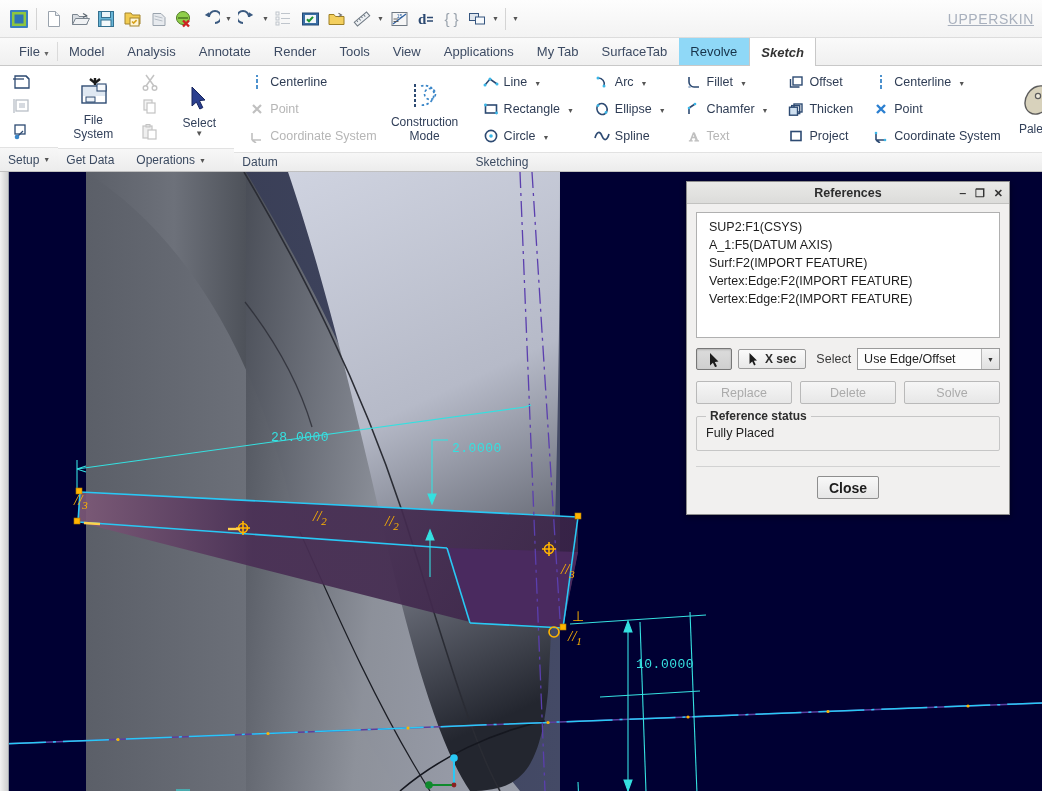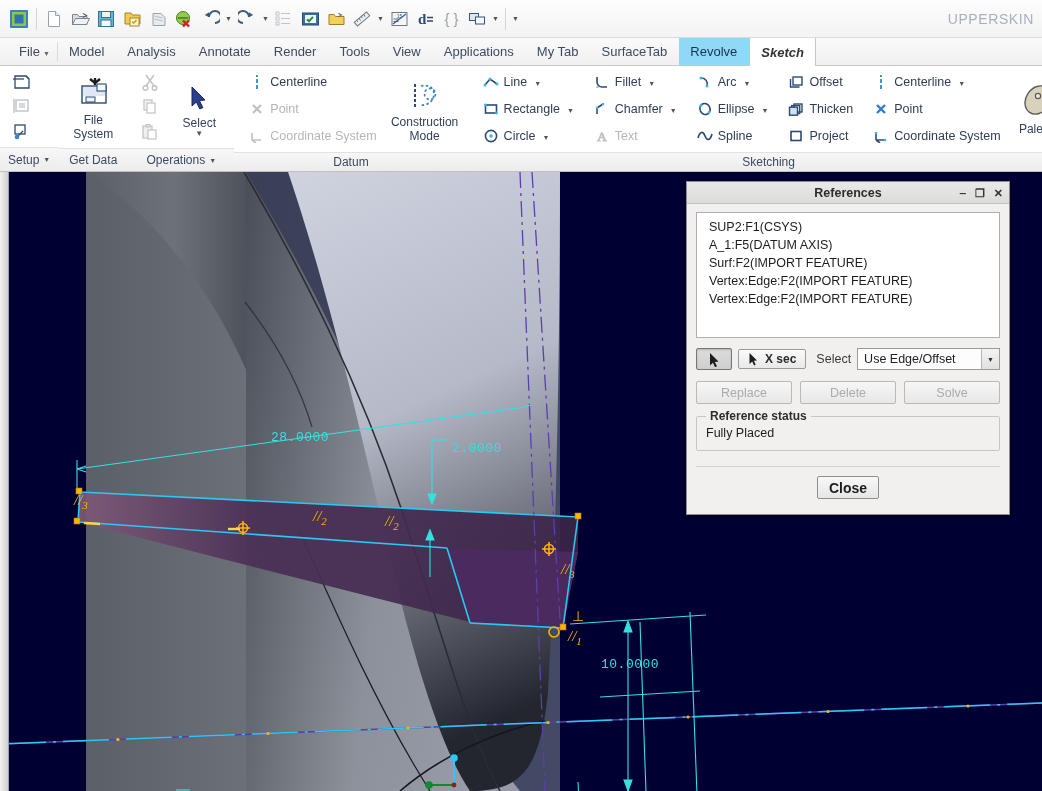--- a/index.html
+++ b/index.html
@@ -27,20 +27,21 @@
   .qat-sep { width:1px; height:22px; background:#d4d4d4; margin:0 4px; }
   .qat-caret {
     width:11px; height:26px; display:flex; align-items:center; justify-content:center;
     font-size:7px; color:#555;
   }
   .qat-caret::after { content:"▼"; }
   .app-title {
     position:absolute; right:8px; top:11px;
     font-size:14px; color:#a8b0bd; letter-spacing:0.6px; font-weight:400;
     white-space:nowrap;
+    text-decoration:underline;
   }
 
   
   .tabbar {
     position:absolute; left:0; top:38px; width:1042px; height:28px;
     background: linear-gradient(#fafafa,#f0f0f0);
     border-bottom:1px solid #c8c8c8;
     display:flex; align-items:stretch; padding-left:8px;
   }
   .tab {
@@ -60,21 +61,21 @@
   
   .ribbon {
     position:absolute; left:0; top:66px; width:1042px; height:106px;
     background:#ffffff; border-bottom:1px solid #c0c0c0;
     display:flex; align-items:stretch;
   }
   .rgroup { display:flex; flex-direction:column; position:relative; }
   .rgroup-body { flex:1; display:flex; align-items:center; padding:2px 4px; }
   .rgroup-label {
     height:24px; border-top:1px solid #e2e2e2; background:linear-gradient(#f7f7f7,#ececec);
-    display:flex; align-items:center; justify-content:center;
+    display:flex; align-items:center; 
     font-size:12px; color:#3b4a61; padding:0 8px; white-space:nowrap;
   }
   .rgroup-label .dd { font-size:7px; margin-left:4px; color:#555; }
   .vsep { width:1px; background:#e0e0e0; align-self:stretch; margin:3px 0; }
 
   .minicol { display:flex; flex-direction:column; justify-content:space-around; height:76px; padding:0 5px;}
   .mini { width:26px; height:24px; display:flex; align-items:center; justify-content:center;}
 
   .bigbtn {
     display:flex; flex-direction:column; align-items:center; justify-content:center;
@@ -519,20 +520,53 @@
             </span>
             <span class="lbl">Circle</span>
             <span class="dd">▼</span>
           </div>
         </div>
 
         <div class="itemcol">
           <div class="item">
             <span class="ico">
               <svg width="16" height="14" viewBox="0 0 16 14">
+                  <path d="M4 3 A 6 6 0 0 1 10 11" fill="none" stroke="#2d4a72" stroke-width="1.6"></path>
+                  <circle cx="4" cy="3" r="1.5" fill="#3ab7e8"></circle>
+                  <circle cx="10" cy="11" r="1.5" fill="#3ab7e8"></circle>
+                </svg>
+            </span>
+            <span class="lbl">Arc</span>
+            <span class="dd">▼</span>
+          </div>
+          <div class="item">
+            <span class="ico">
+              <svg width="16" height="14" viewBox="0 0 16 14">
+                  <ellipse cx="8" cy="7" rx="5" ry="5.6" transform="rotate(-28 8 7)" fill="none" stroke="#2d4a72" stroke-width="1.6"></ellipse>
+                  <circle cx="4" cy="3.6" r="1.4" fill="#3ab7e8"></circle>
+                  <circle cx="12" cy="10.4" r="1.4" fill="#3ab7e8"></circle>
+                </svg>
+            </span>
+            <span class="lbl">Ellipse</span>
+            <span class="dd">▼</span>
+          </div>
+          <div class="item">
+            <span class="ico">
+              <svg width="18" height="12" viewBox="0 0 18 12">
+                  <path d="M2 8 C 4 1, 7 1, 9 6 C 11 11, 14 11, 16 4" fill="none" stroke="#2d4a72" stroke-width="1.7"></path>
+                </svg>
+            </span>
+            <span class="lbl">Spline</span>
+          </div>
+        </div>
+
+        <div class="itemcol">
+          <div class="item">
+            <span class="ico">
+              <svg width="16" height="14" viewBox="0 0 16 14">
                   <path d="M3 2v5 A 5 5 0 0 0 8 12 h5" fill="none" stroke="#2d4a72" stroke-width="1.6"></path>
                   <path d="M3 12h2M3 11v2" stroke="#8aa4c4" stroke-width="1"></path>
                 </svg>
             </span>
             <span class="lbl">Fillet</span>
             <span class="dd">▼</span>
           </div>
           <div class="item">
             <span class="ico">
               <svg width="16" height="14" viewBox="0 0 16 14">
@@ -544,53 +578,20 @@
             <span class="lbl">Chamfer</span>
             <span class="dd">▼</span>
           </div>
           <div class="item dis">
             <span class="ico">
               <svg width="16" height="14" viewBox="0 0 16 14">
                   <text x="8" y="12" font-size="13" fill="#c6c6c6" text-anchor="middle" font-family="Liberation Serif, serif">A</text>
                 </svg>
             </span>
             <span class="lbl">Text</span>
-          </div>
-        </div>
-
-        <div class="itemcol">
-          <div class="item">
-            <span class="ico">
-              <svg width="16" height="14" viewBox="0 0 16 14">
-                  <path d="M4 3 A 6 6 0 0 1 10 11" fill="none" stroke="#2d4a72" stroke-width="1.6"></path>
-                  <circle cx="4" cy="3" r="1.5" fill="#3ab7e8"></circle>
-                  <circle cx="10" cy="11" r="1.5" fill="#3ab7e8"></circle>
-                </svg>
-            </span>
-            <span class="lbl">Arc</span>
-            <span class="dd">▼</span>
-          </div>
-          <div class="item">
-            <span class="ico">
-              <svg width="16" height="14" viewBox="0 0 16 14">
-                  <ellipse cx="8" cy="7" rx="5" ry="5.6" transform="rotate(-28 8 7)" fill="none" stroke="#2d4a72" stroke-width="1.6"></ellipse>
-                  <circle cx="4" cy="3.6" r="1.4" fill="#3ab7e8"></circle>
-                  <circle cx="12" cy="10.4" r="1.4" fill="#3ab7e8"></circle>
-                </svg>
-            </span>
-            <span class="lbl">Ellipse</span>
-            <span class="dd">▼</span>
-          </div>
-          <div class="item">
-            <span class="ico">
-              <svg width="18" height="12" viewBox="0 0 18 12">
-                  <path d="M2 8 C 4 1, 7 1, 9 6 C 11 11, 14 11, 16 4" fill="none" stroke="#2d4a72" stroke-width="1.7"></path>
-                </svg>
-            </span>
-            <span class="lbl">Spline</span>
           </div>
         </div>
 
         <div class="itemcol">
           <div class="item">
             <span class="ico">
               <svg width="16" height="14" viewBox="0 0 16 14">
                   <rect x="5" y="2" width="9" height="8" fill="none" stroke="#2d4a72" stroke-width="1.4"></rect>
                   <path d="M2.5 4v8h9" fill="none" stroke="#2d4a72" stroke-width="1.4"></path>
                 </svg>
@@ -796,21 +797,21 @@
         <path d="M454,613 L454,587" stroke="#29c8f5" stroke-width="2"></path>
         <circle cx="454" cy="586" r="3.8" fill="#29c8f5"></circle>
         <path d="M454,613 L430,613" stroke="#0f8a2c" stroke-width="2"></path>
         <circle cx="429" cy="613" r="3.8" fill="#0f8a2c"></circle>
         <circle cx="454" cy="613" r="2.4" fill="#8a2020"></circle>
       </g>
     </svg>
 
     <div class="dimtext" style="left:271px;top:258px">28.0000</div>
     <div class="dimtext" style="left:452px;top:269px">2.0000</div>
-    <div class="dimtext" style="left:601px;top:485px">10.0000</div>
+    <div class="dimtext" style="left:636px;top:485px">10.0000</div>
 
     <div class="constraint" style="left:74px;top:320px">//<sub>3</sub></div>
     <div class="constraint" style="left:313px;top:336px">//<sub>2</sub></div>
     <div class="constraint" style="left:385px;top:341px">//<sub>2</sub></div>
     <div class="constraint" style="left:561px;top:389px">//<sub>3</sub></div>
     <div class="constraint" style="left:572px;top:436px;font-size:14px;font-style:normal">⊥</div>
     <div class="constraint" style="left:568px;top:456px">//<sub>1</sub></div>
 
     <div class="edge"></div>
   </div>

